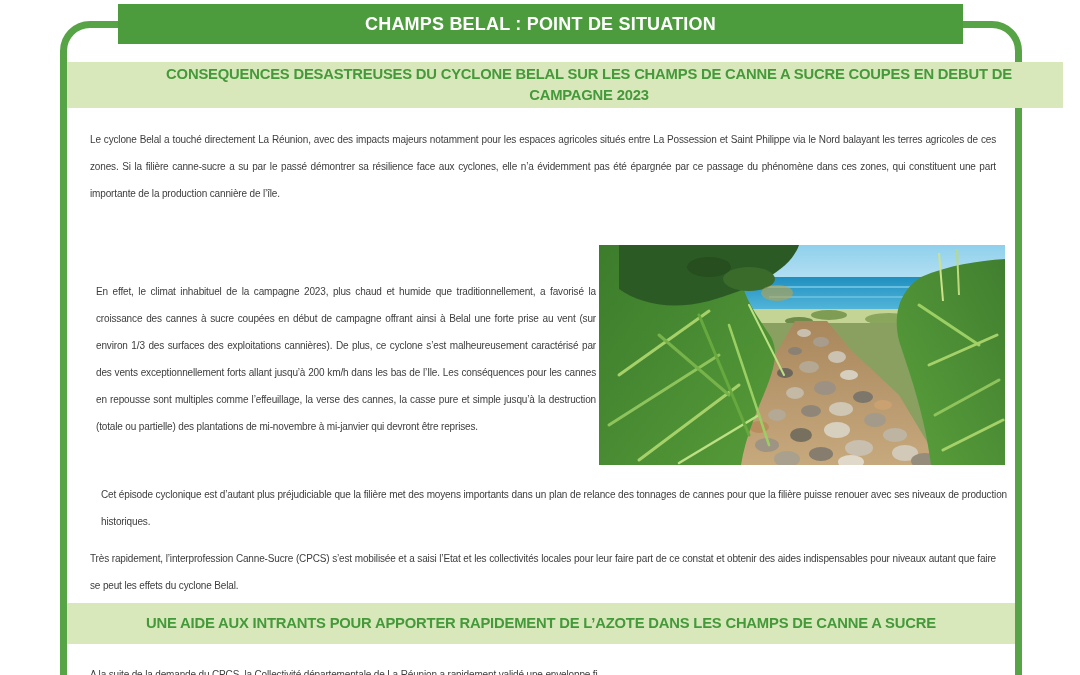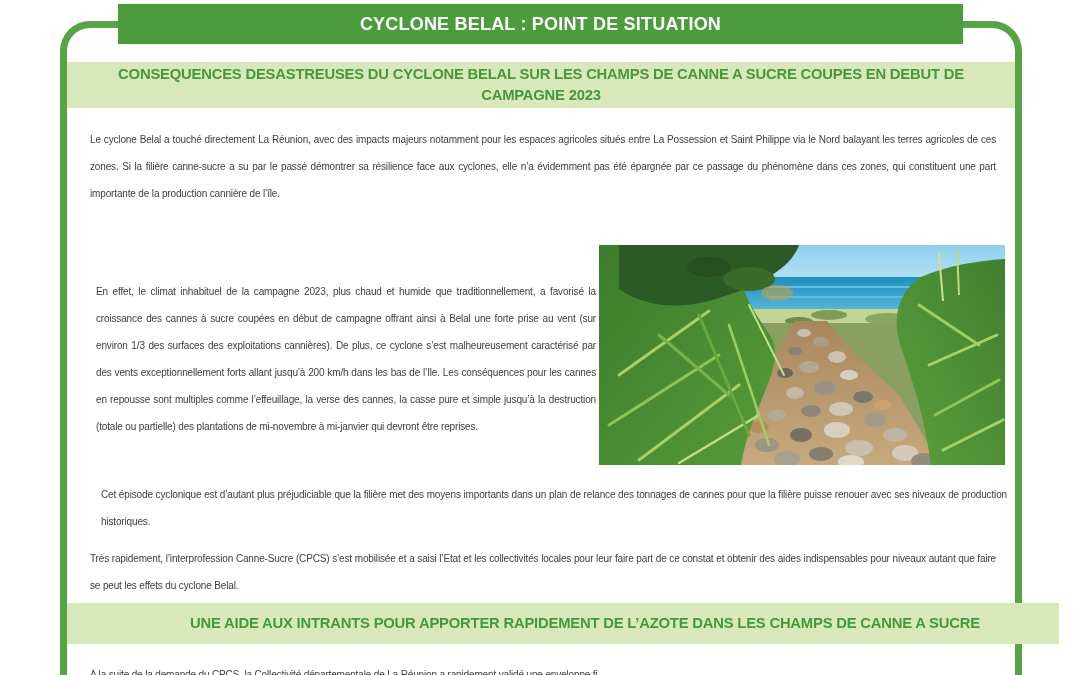--- a/index.html
+++ b/index.html
@@ -44,22 +44,22 @@
   }
   .band span {
     color: #44993a;
     font-weight: bold;
     font-size: 14.8px;
     line-height: 21px;
     letter-spacing: -0.2px;
     white-space: pre-line;
     max-width: 920px;
   }
-  .band-1 { top: 62px; height: 46px; }
-  .band-2 { top: 603px; height: 41px; padding-left: 44px; }
+  .band-1 { top: 62px; height: 46px; padding-left: 48px; }
+  .band-2 { top: 603px; height: 41px; }
   .para {
     position: absolute;
     margin: 0;
     color: #3d3d3d;
     font-size: 10px;
     line-height: 27px;
     letter-spacing: -0.15px;
     text-align: justify;
   }
   .para-1 { left: 90px; top: 126px; width: 906px; }
@@ -76,21 +76,21 @@
   .photo svg { display: block; }
 </style>
 </head>
 <body>
 
 <div class="page">
 
   <div class="border-frame"></div>
 
   <div class="title-banner">
-    <span>CYCLONE BELAL : POINT DE SITUATION</span>
+    <span>CHAMPS BELAL : POINT DE SITUATION</span>
   </div>
 
   <div class="band band-1">
     <span>CONSEQUENCES DESASTREUSES DU CYCLONE BELAL SUR LES CHAMPS DE CANNE A SUCRE COUPES EN DEBUT DE
 CAMPAGNE 2023</span>
   </div>
 
   <p class="para para-1">Le cyclone Belal a touché directement La Réunion, avec des impacts majeurs notamment pour les espaces agricoles situés entre La Possession et Saint Philippe via le Nord balayant les terres agricoles de ces zones. Si la filière canne-sucre a su par le passé démontrer sa résilience face aux cyclones, elle n’a évidemment pas été épargnée par ce passage du phénomène dans ces zones, qui constituent une part importante de la production cannière de l’île.</p>
 
   <p class="para para-2">En effet, le climat inhabituel de la campagne 2023, plus chaud et humide que traditionnellement, a favorisé la croissance des cannes à sucre coupées en début de campagne offrant ainsi à Belal une forte prise au vent (sur environ 1/3 des surfaces des exploitations cannières). De plus, ce cyclone s’est malheureusement caractérisé par des vents exceptionnellement forts allant jusqu’à 200 km/h dans les bas de l’Ile. Les conséquences pour les cannes en repousse sont multiples comme l’effeuillage, la verse des cannes, la casse pure et simple jusqu’à la destruction (totale ou partielle) des plantations de mi-novembre à mi-janvier  qui devront être reprises.</p>

